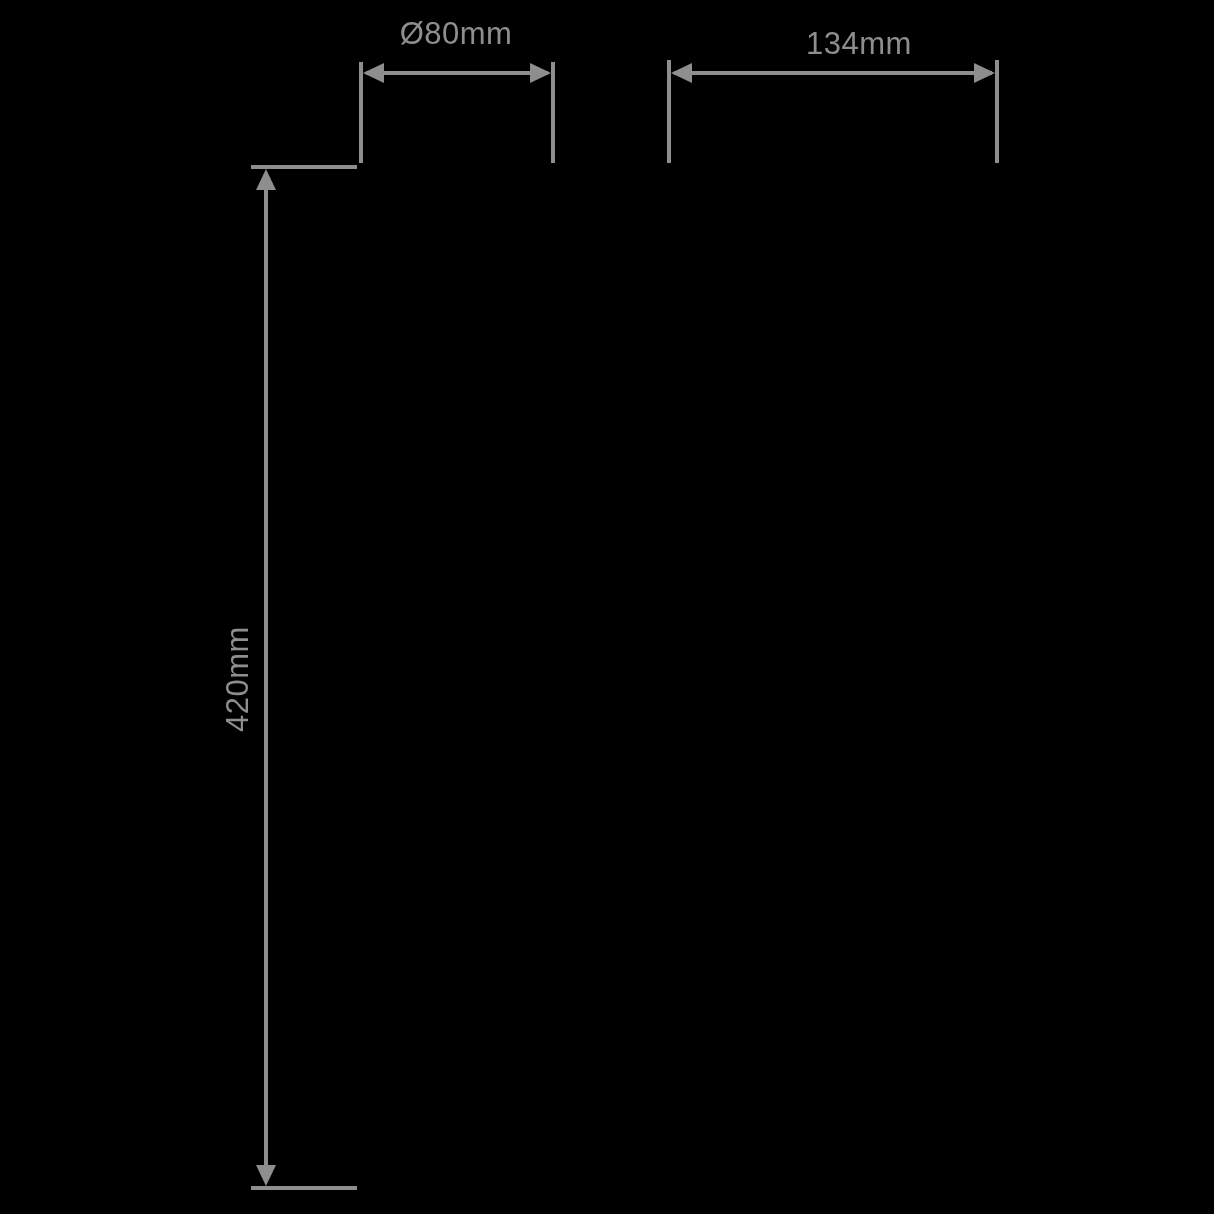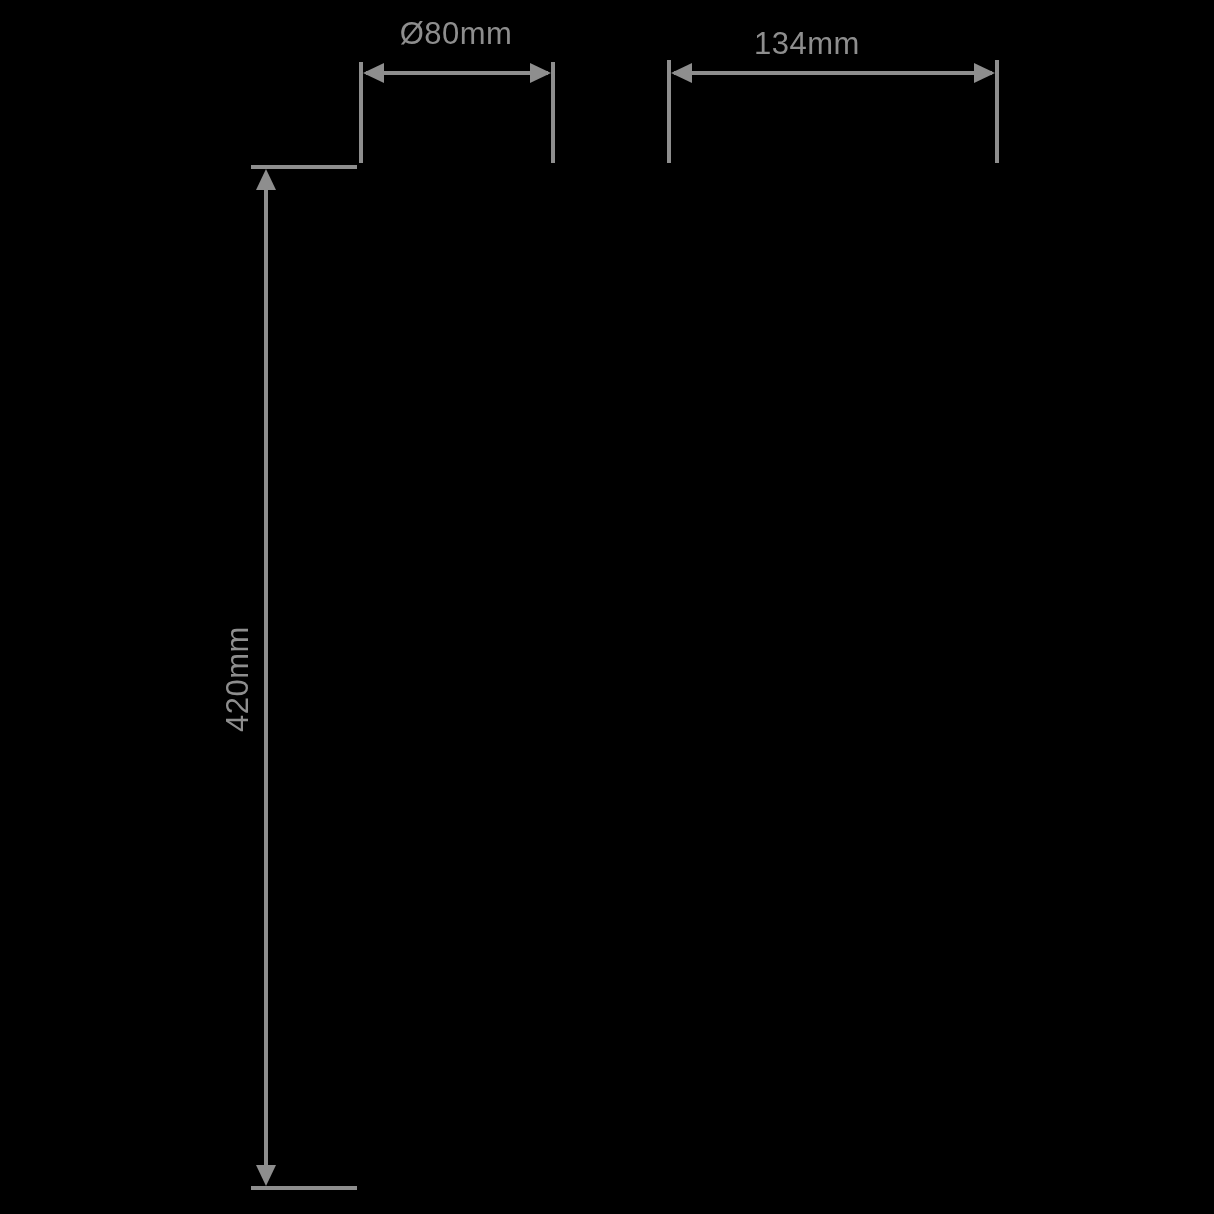--- a/index.html
+++ b/index.html
@@ -47,21 +47,21 @@
 
   
   .h1-label     { left: 356px; top: 16px; width: 200px; }
   .h1-ext-left  { left: 359px; top: 62px; width: 4px; height: 101px; }
   .h1-ext-right { left: 551px; top: 62px; width: 4px; height: 101px; }
   .h1-line      { left: 366px; top: 71px; width: 182px; height: 4px; }
   .h1-arrow-left  { left: 363px; top: 63px; }
   .h1-arrow-right { left: 530px; top: 63px; }
 
   
-  .h2-label     { left: 707px; top: 26px; width: 200px; }
+  .h2-label     { left: 759px; top: 26px; width: 200px; }
   .h2-ext-left  { left: 667px; top: 60px; width: 4px; height: 103px; }
   .h2-ext-right { left: 995px; top: 60px; width: 4px; height: 103px; }
   .h2-line      { left: 674px; top: 71px; width: 318px; height: 4px; }
   .h2-arrow-left  { left: 671px; top: 63px; }
   .h2-arrow-right { left: 974px; top: 63px; }
 </style>
 </head>
 <body>
 
 <div class="drawing">

